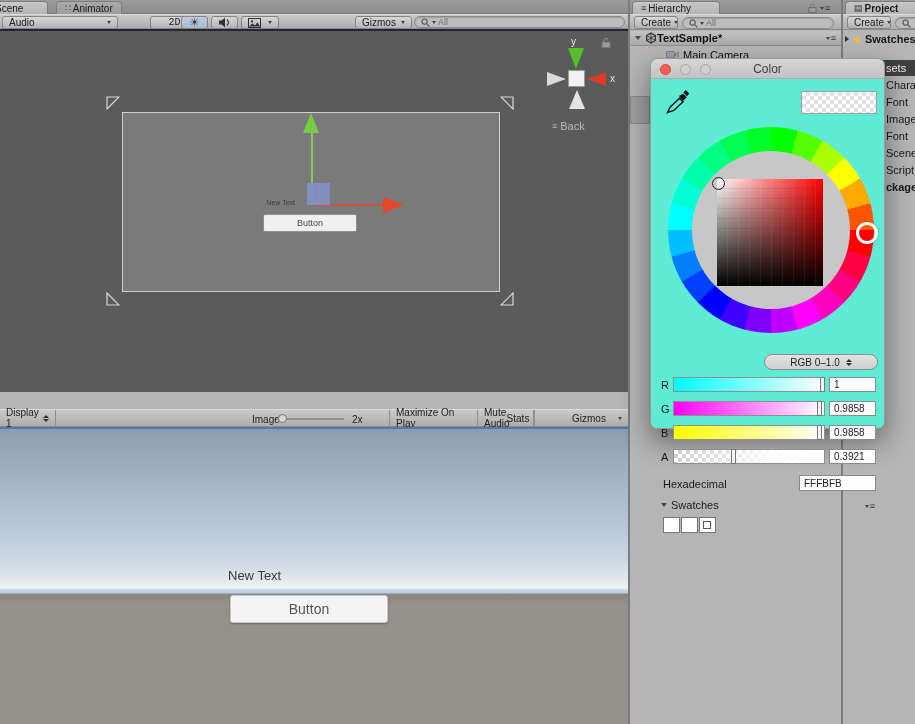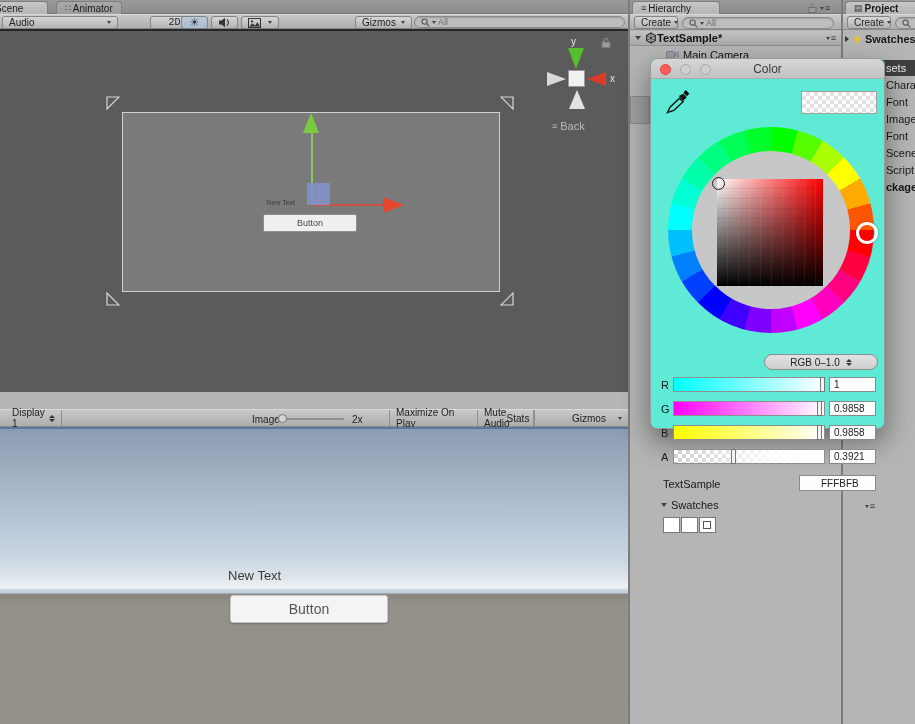--- a/index.html
+++ b/index.html
@@ -129,21 +129,21 @@
   .chan-label { position:absolute; left:10px; width:12px; font-size:11px; color:#1a1a1a; }
   .chan-track { position:absolute; left:22px; width:152px; height:15px; border:1px solid #8f8f8f; }
   .chan-handle { position:absolute; top:-1px; width:5px; height:15px; background:#f4f4f4; border:1px solid #777; }
   .chan-value { position:absolute; left:178px; width:47px; height:15px; background:#fdfdfd; border:1px solid #8a8a8a; font-size:10px; color:#222; padding:1px 0 0 4px; }
   #track-r { background:linear-gradient(to right, #00ffff, #ffffff); }
   #track-g { background:linear-gradient(to right, #ff00ff, #ffffff); }
   #track-b { background:linear-gradient(to right, #ffff00, #ffffff); }
   #track-a-overlay { position:absolute; inset:0; background:linear-gradient(to right, rgba(255,255,255,0), rgba(255,255,255,.9) 65%, #fff); }
 
   #hex-label { position:absolute; left:12px; top:419px; font-size:11px; color:#1a1a1a; }
-  #hex-value { position:absolute; left:148px; top:416px; width:77px; height:16px; background:#fdfdfd; border:1px solid #8a8a8a; font-size:10px; color:#222; padding:2px 0 0 21px; }
+  #hex-value { position:absolute; left:148px; top:416px; width:77px; height:16px; background:#fdfdfd; border:1px solid #8a8a8a; font-size:10px; color:#222; padding:2px 0 0 4px; }
 
   #swatches-header { position:absolute; left:10px; top:440px; display:flex; align-items:center; gap:4px; font-size:11px; color:#1a1a1a; }
   .swatch { position:absolute; top:458px; width:17px; height:16px; background:#fff; border:1px solid #777; }
   .swatch-inner { position:absolute; left:3px; top:3px; width:8px; height:8px; border:1px solid #555; background:#fff; }
 
   
   .sun-icon { font-size:11px; color:#333; line-height:1; }
   .pacman { width:10px; height:10px; border-radius:50%; background:conic-gradient(from 35deg, rgba(0,0,0,0) 0 70deg, #3b3b3b 0 360deg); }
   .bag-icon { width:9px; height:8px; background:#5d5d5d; border-radius:1px; position:relative; }
   .bag-icon:before { content:""; position:absolute; left:2px; top:-3px; width:5px; height:4px; border:1px solid #5d5d5d; border-bottom:none; border-radius:3px 3px 0 0; }
@@ -243,21 +243,21 @@
     <div class="abs" id="giz-cube"></div>
     <div class="abs giz-label" style="left:610px;top:42px;">x</div>
     <div class="abs" id="giz-back">
       <span class="menu-glyph" style="color:#b9b9b9;">≡</span>
       <span>Back</span>
     </div>
   </div>
 
 
   <div class="abs toolbar" style="left:0;top:409px;width:628px;height:18px;">
-    <div class="flatbtn" style="left:6px;width:56px;justify-content:space-between;">
+    <div class="flatbtn" style="left:0;width:56px;justify-content:space-between;">
       <span>Display 1</span>
       <span class="updown">
           <i class="u"></i>
           <i class="d"></i>
         </span>
     </div>
     <span class="abs" style="left:252px;top:4px;font-size:10px;color:#222;left:252px;">Image</span>
     <div class="abs" style="left:276px;top:8px;width:68px;height:2px;background:#8f8f8f;border-radius:1px;"></div>
     <div class="abs" style="left:278px;top:4px;width:9px;height:9px;border-radius:50%;background:#d6d6d6;border:1px solid #777;"></div>
     <span class="abs" style="left:352px;top:4px;font-size:10px;color:#222;">2x</span>
@@ -423,21 +423,21 @@
     </div>
     <div class="chan-value" style="top:366px;">0.9858</div>
 
     <span class="chan-label" style="top:392px;">A</span>
     <div class="chan-track checker" style="top:390px;">
       <div id="track-a-overlay"></div>
       <div class="chan-handle" style="left:57px;"></div>
     </div>
     <div class="chan-value" style="top:390px;">0.3921</div>
 
-    <div id="hex-label">TextSample</div>
+    <div id="hex-label">Hexadecimal</div>
     <div id="hex-value">FFFBFB</div>
 
     <div id="swatches-header">
       <span class="caret"></span>
       <span>Swatches</span>
     </div>
     <div class="abs" style="right:10px;top:442px;display:flex;align-items:center;gap:1px;">
       <span class="caret small"></span>
       <span class="menu-glyph">≡</span>
     </div>

